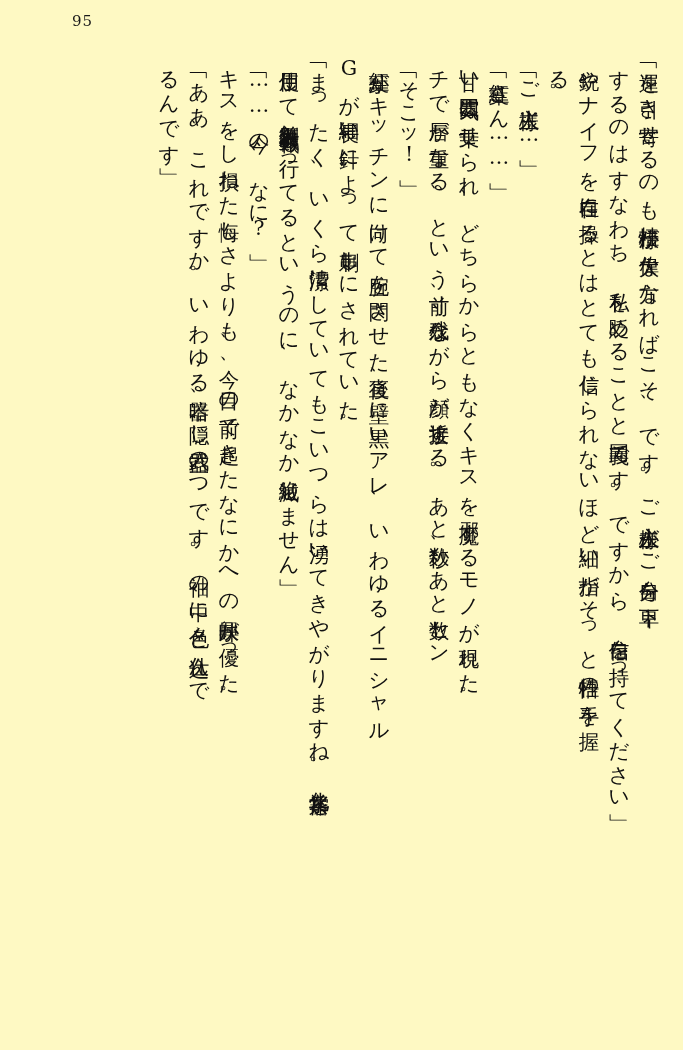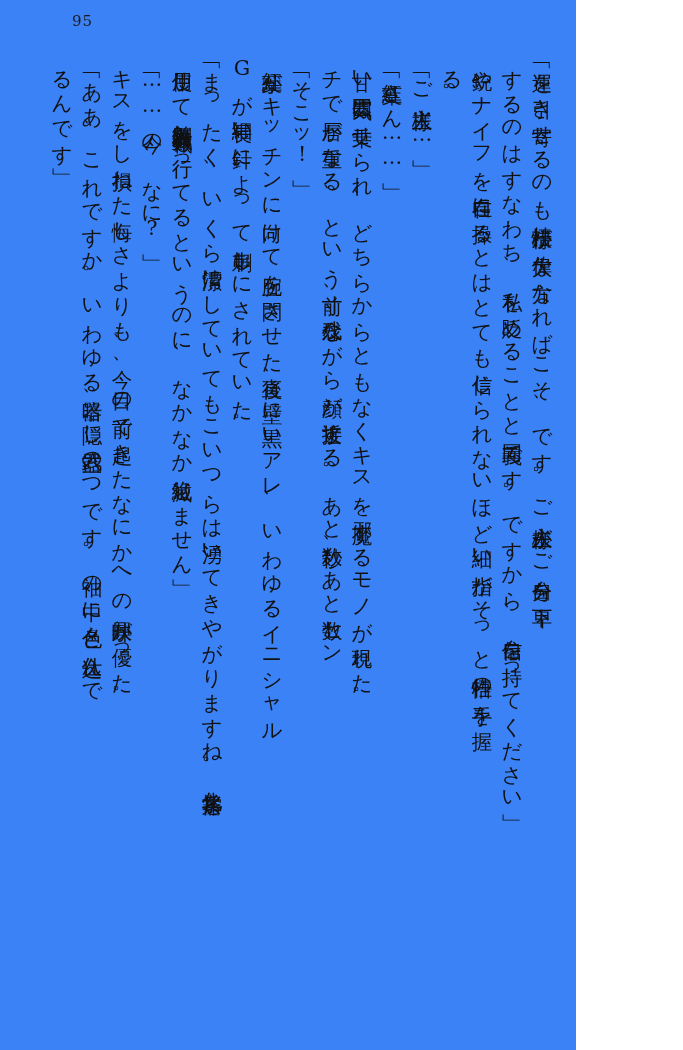--- a/index.html
+++ b/index.html
@@ -10,23 +10,23 @@
   body {
     width: 683px;
     height: 1050px;
     overflow: hidden;
     font-family: "DejaVu Serif", "Liberation Serif", serif;
     color: #111111;
   }
 
   #page {
     position: relative;
-    width: 576px;
+    width: 683px;
     height: 1050px;
-    background: #3b82f6;
+    background: #fef9c3;
   }
 
   
   #page-number {
     position: absolute;
     top: 12px;
     left: 72px;
     font-size: 15px;
     letter-spacing: 1px;
     color: #1a1a1a;

